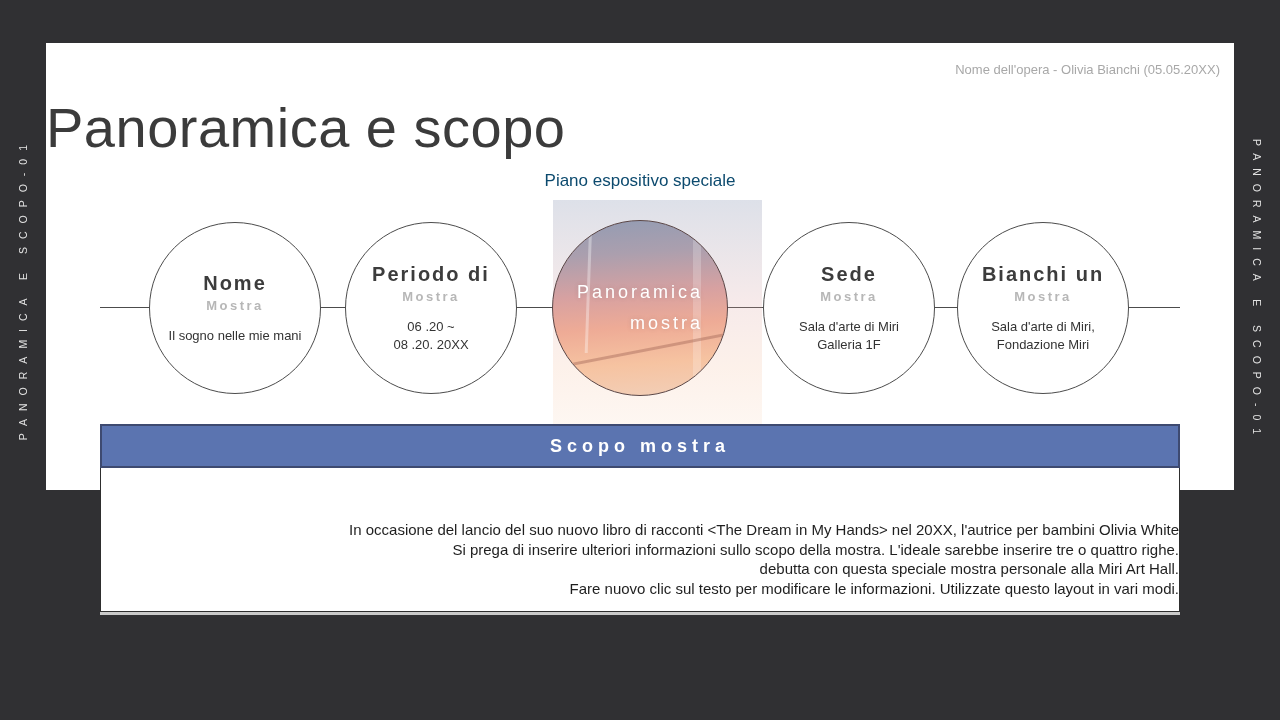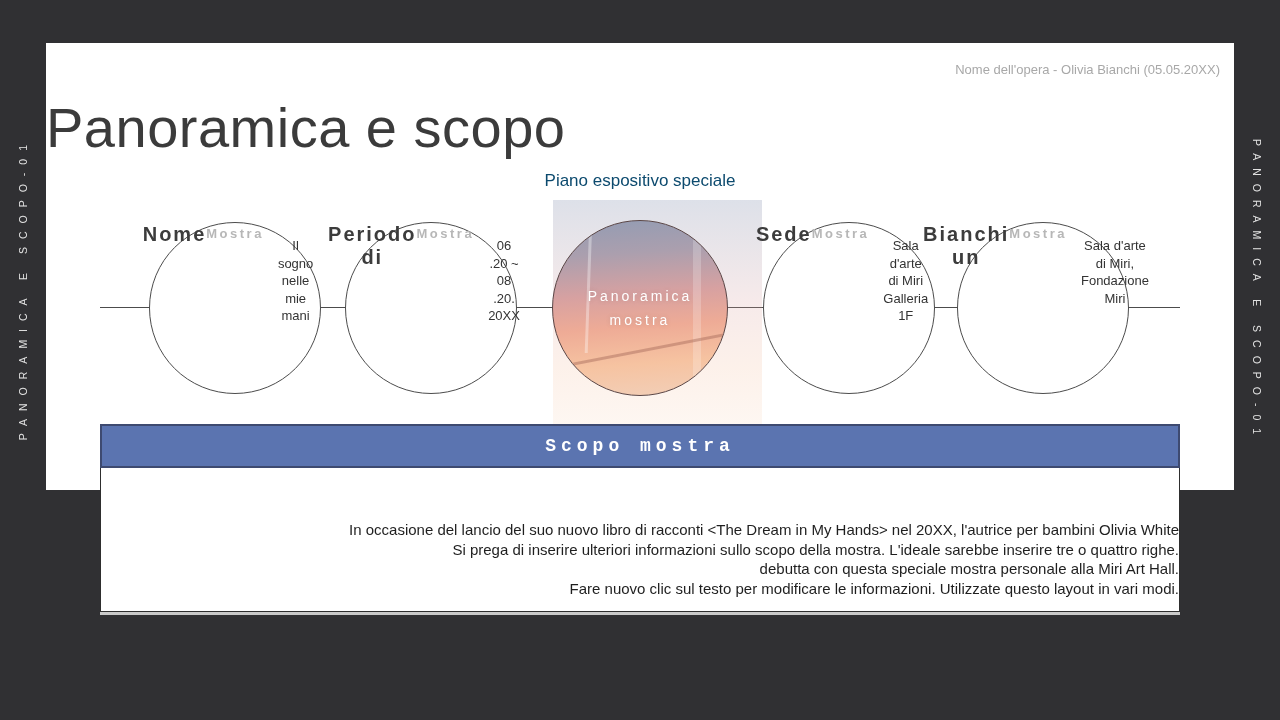--- a/index.html
+++ b/index.html
@@ -21,21 +21,21 @@
 
   .title { position:absolute; top:52px; left:0; width:100%; text-align:left;
            font-size:56px; font-weight:300; color:#3b3b3b; letter-spacing:0.5px; }
   .subtitle { position:absolute; top:128px; left:0; width:100%; text-align:center;
               font-size:17px; color:#0c4a6e; }
 
   
   .tl-line { position:absolute; left:54px; top:264px; width:1080px; height:1px; background:#4c4c4c; }
 
   .node { position:absolute; width:172px; height:172px; border:1px solid #4c4c4c; border-radius:50%;
-          background:#fff; display:flex; flex-direction:row; justify-content:center;
+          background:#fff; display:flex; flex-direction:column; align-items:center; justify-content:center;
           text-align:center; z-index:2; }
   .node-title { font-size:20px; font-weight:700; letter-spacing:2px; color:#3c3c3c; }
   .node-subtitle { font-size:13px; font-weight:700; letter-spacing:2.5px; color:#b7b7b7; margin-top:3px; }
   .node-detail { font-size:13px; color:#333; line-height:1.35; margin-top:14px; white-space:pre-line;
                  padding:0 14px; }
 
   .n1 { left:103px; top:179px; }
   .n2 { left:299px; top:179px; }
   .n4 { left:717px; top:179px; }
   .n5 { left:911px; top:179px; }
@@ -45,27 +45,27 @@
       background:linear-gradient(180deg, rgba(150,160,186,0.32) 0%, rgba(216,160,160,0.22) 45%,
                  rgba(243,185,150,0.20) 75%, rgba(246,204,172,0.16) 100%); }
   .node-photo { position:absolute; left:506px; top:177px; width:176px; height:176px; border-radius:50%;
       border:1px solid #5a4646; z-index:2; overflow:hidden; display:flex; align-items:center; justify-content:center;
       background:linear-gradient(176deg, #939cb3 0%, #ab9fae 20%, #d7a1a1 42%, #eeab96 60%, #f6c3a1 80%, #f2cfb8 100%); }
   .frame-line-v { position:absolute; left:34px; top:0; width:3px; height:132px; background:rgba(255,255,255,0.35);
       transform:rotate(2deg); }
   .frame-line-v2 { position:absolute; right:26px; top:0; width:8px; height:176px; background:rgba(255,255,255,0.22); }
   .frame-line-d { position:absolute; left:-10px; top:128px; width:200px; height:3px; background:rgba(163,104,88,0.45);
       transform:rotate(-11deg); }
-  .photo-label { position:relative; color:#ffffff; font-size:14px; letter-spacing:3px; line-height:1.75;
-      text-align:center; white-space:pre-line; text-shadow:0 0 4px rgba(120,90,90,0.25); }
+  .photo-label { position:relative; color:#ffffff; font-size:18px; letter-spacing:3px; line-height:1.75;
+      text-align:right; white-space:pre-line; text-shadow:0 0 4px rgba(120,90,90,0.25); }
 
   
   .banner { position:absolute; left:54px; top:381px; width:1080px; height:44px; background:#5b74b0;
             border:2px solid #3e4a70; display:flex; align-items:center; justify-content:center; }
-  .banner-text { color:#ffffff; font-family:Liberation Mono, monospace; font-weight:700; font-size:18px;
+  .banner-text { color:#ffffff; font-family:Liberation Sans, sans-serif; font-weight:700; font-size:18px;
                  letter-spacing:5px; }
   .textbox { position:absolute; left:54px; top:425px; width:1080px; height:144px; background:#fff;
              border-left:1px solid #2e2e2e; border-right:1px solid #2e2e2e; border-bottom:1px solid #2e2e2e;
              box-shadow:0 3px 0 #c9c9c9; padding-top:52px; }
   .textbox p { text-align:right; font-size:15px; color:#1f1f1f; line-height:19.5px; }
 </style>
 </head>
 <body>
 
 <div class="side-label-wrap side-label-left">

